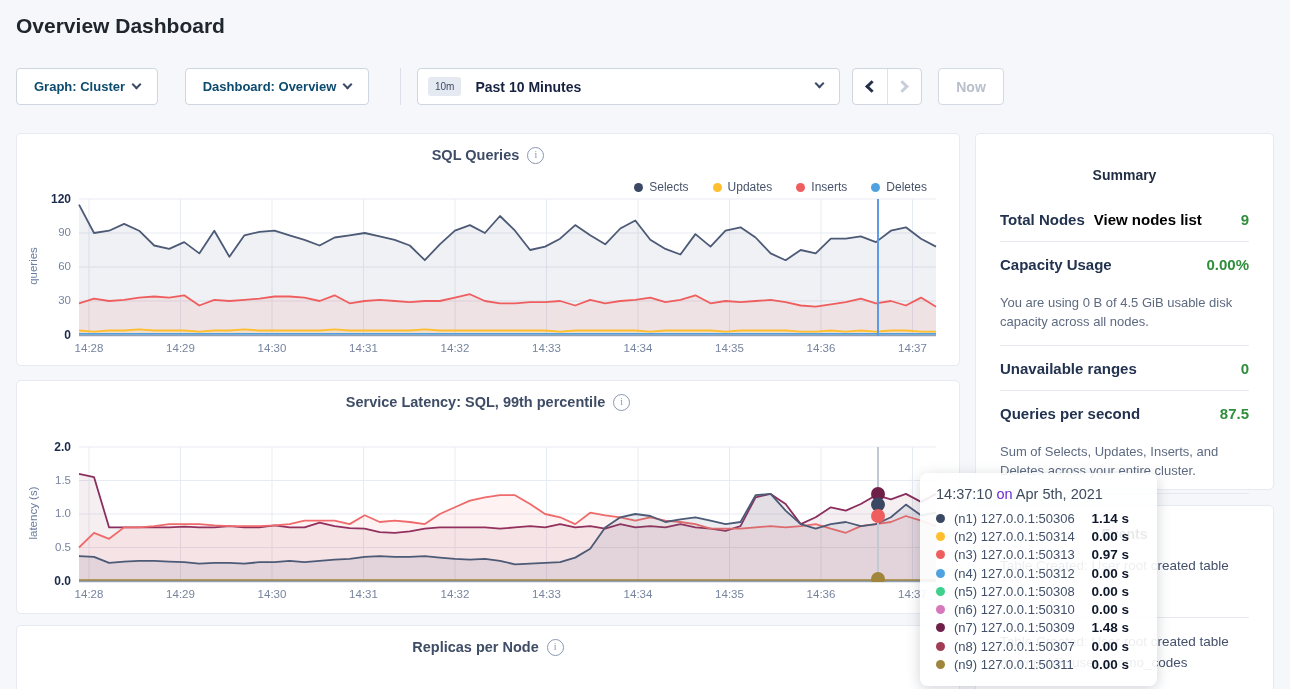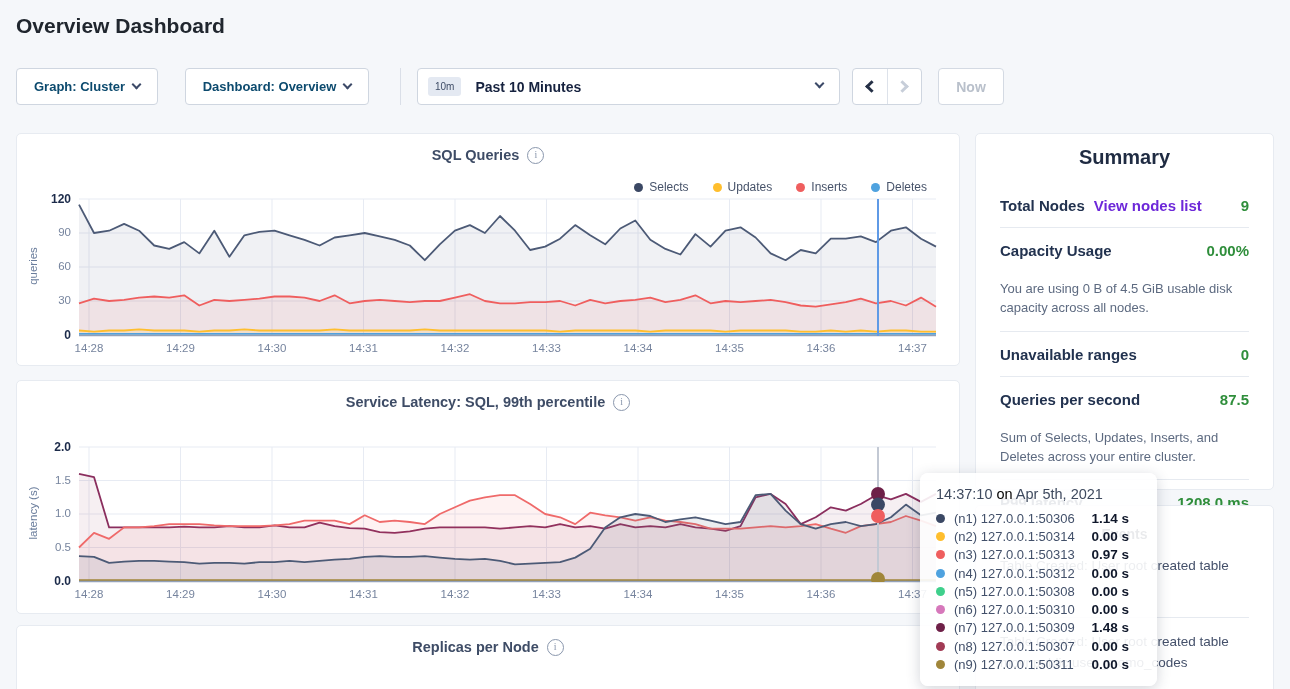--- a/index.html
+++ b/index.html
@@ -47,43 +47,43 @@
 
   .chart-svg { position:absolute; left:0; top:0; z-index:1; }
   .ylab { position:absolute; left:-24px; width:80px; text-align:center; transform:rotate(-90deg); font-size:11.5px; color:#6a7d9c; z-index:2; }
   .ylab-c1 { top:126px; }
   .ylab-c2 { top:126px; }
   .tick-y { position:absolute; width:44px; text-align:right; font-size:11.5px; color:#76849e; z-index:2; }
   .tick-y.bold { font-size:12px; font-weight:700; color:#1c2b4a; }
   .tick-x { position:absolute; width:52px; text-align:center; font-size:11.5px; color:#76849e; z-index:2; }
 
   
-  .sum-title { text-align:center; font-size:20px; font-weight:700; color:#1f2b42; margin-top:12px; }
+  .sum-title { text-align:center; font-size:14px; font-weight:700; color:#1f2b42; margin-top:33px; }
   .sum-body { padding:0 24px; }
   .sum-row { border-top:1px solid #e6eaf0; padding:14px 0 13px 0; }
   .sum-row.first { border-top:none; margin-top:14px; }
   .sum-head { display:flex; align-items:baseline; }
   .sum-label { font-size:15px; font-weight:700; color:#22324f; }
-  .sum-link { font-size:15px; font-weight:700; color:#6d28d9; margin-left:9px; cursor:pointer; }
+  .sum-link { font-size:15px; font-weight:700; color:#000000; margin-left:9px; cursor:pointer; }
   .sum-value { margin-left:auto; font-size:15px; font-weight:700; color:#2f8e3b; }
   .sum-desc { margin-top:21px; font-size:13px; line-height:1.45; color:#5d6a80; }
 
   
   .ev-title { text-align:center; font-size:14px; font-weight:700; color:#1f2b42; margin-top:20px; }
   .ev-body { padding:0 24px; }
   .ev-item { padding:13px 0 12px 0; }
   .ev-item + .ev-item { border-top:1px solid #e6eaf0; }
   .ev-item.spacer { padding-bottom:40px; }
   .ev-line { font-size:13.5px; line-height:1.6; color:#44506a; }
 
   
   .tooltip { position:absolute; left:920px; top:473px; width:237px; background:rgba(255,255,255,0.9); border-radius:8px;
              box-shadow:0 3px 14px rgba(50,60,80,0.22); padding:13px 14px 12px 16px; z-index:10; }
   .tt-head { font-size:14.5px; color:#3e4a5e; margin-bottom:7px; }
-  .tt-head .on { color:#000000; }
+  .tt-head .on { color:#6d28d9; }
   .tt-row { display:flex; align-items:center; height:18.3px; }
   .tt-dot { width:9px; height:9px; border-radius:50%; flex:0 0 9px; margin-right:9px; }
   .tt-label { font-size:13px; color:#42506a; }
   .tt-val { margin-left:auto; font-size:13.5px; font-weight:700; color:#0f172a; padding-right:14px; }
 </style>
 </head>
 <body>
 
 <h1 class="page-title">Overview Dashboard</h1>
 

